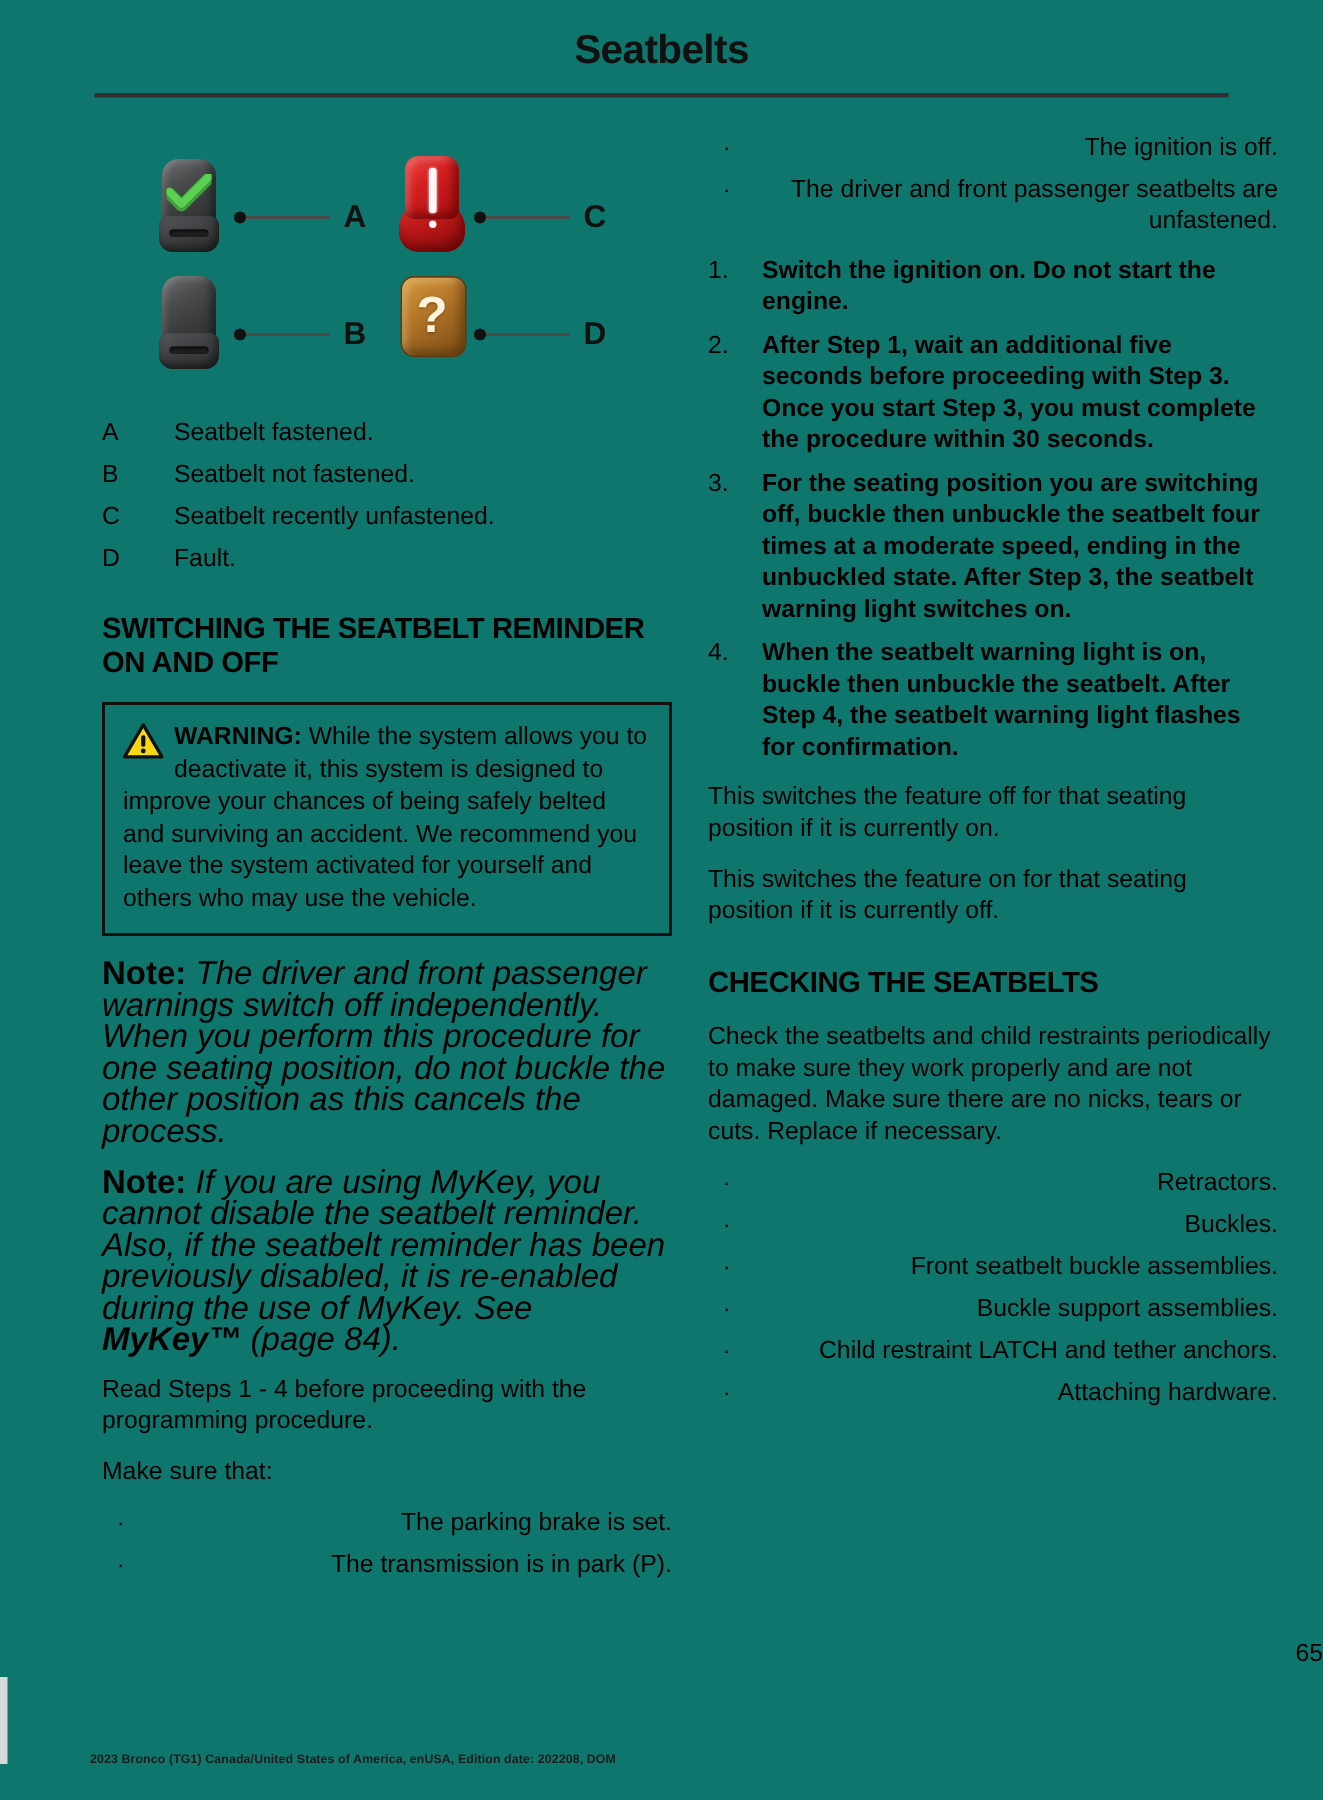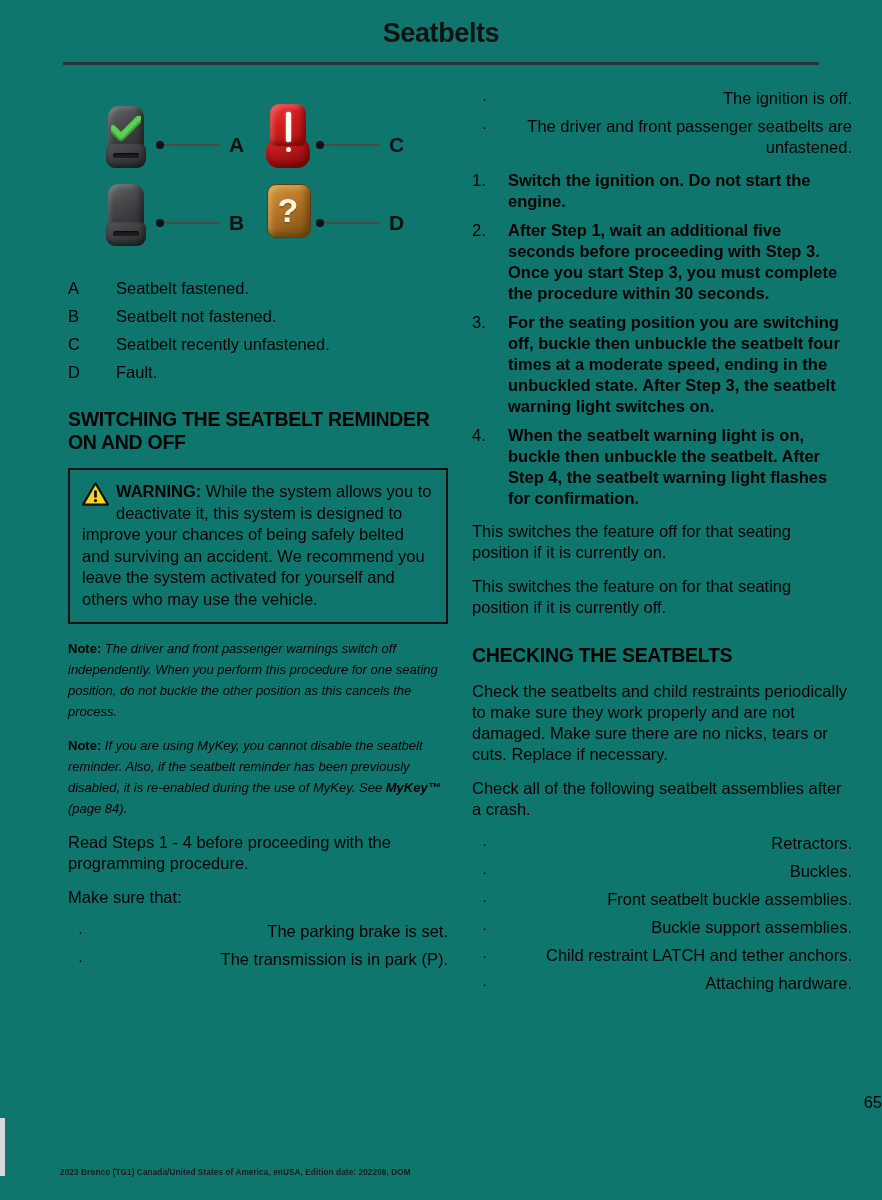--- a/index.html
+++ b/index.html
@@ -180,21 +180,21 @@
     font-size: 16.5px;
     line-height: 21.5px;
   }
   .warn-tri {
     float: left;
     margin: 1px 7px 0 0;
   }
   .warn-label { font-weight: 800; }
 
   
-  .note { margin: 0 0 13px 0; font-style: italic; font-size: 13px; line-height: 21px; }
+  .note { margin: 0 0 13px 0; font-style: italic; font-size: 22px; line-height: 21px; }
   .note b { font-style: normal; font-weight: 800; }
   .note .mykey { font-weight: 800; font-style: italic; }
 
   .para { margin: 0 0 13px 0; }
 
   
   .blist { margin: 0 0 12px 0; }
   .brow { display: flex; margin-bottom: 7px; }
   .bmark {
     width: 36px; flex: 0 0 36px; text-align: left; padding-left: 10px;
@@ -385,21 +385,20 @@
         <div class="ntext">When the seatbelt warning light is on, buckle then unbuckle the seatbelt. After Step 4, the seatbelt warning light flashes for confirmation.</div>
       </div>
     </div>
 
     <p class="para">This switches the feature off for that seating position if it is currently on.</p>
     <p class="para">This switches the feature on for that seating position if it is currently off.</p>
 
     <h2 class="section">CHECKING THE SEATBELTS</h2>
 
     <p class="para">Check the seatbelts and child restraints periodically to make sure they work properly and are not damaged. Make sure there are no nicks, tears or cuts. Replace if necessary.</p>
-    <p class="para">Check all of the following seatbelt assemblies after a crash.</p>
 
     <div class="blist">
       <div class="brow">
         <div class="bmark dotmark">·</div>
         <div class="btext">Retractors.</div>
       </div>
       <div class="brow">
         <div class="bmark dotmark">·</div>
         <div class="btext">Buckles.</div>
       </div>

